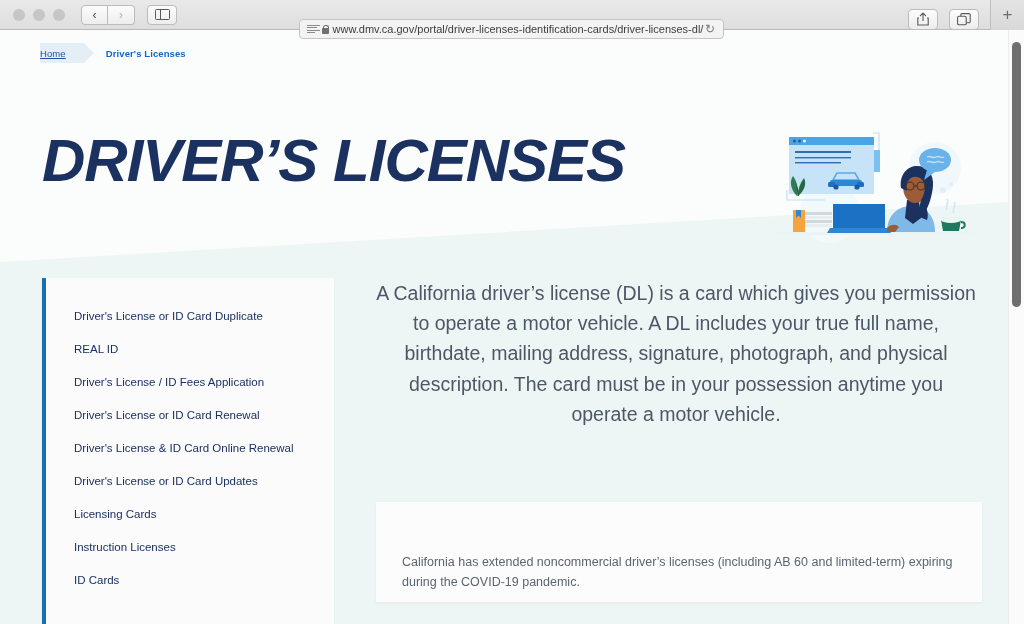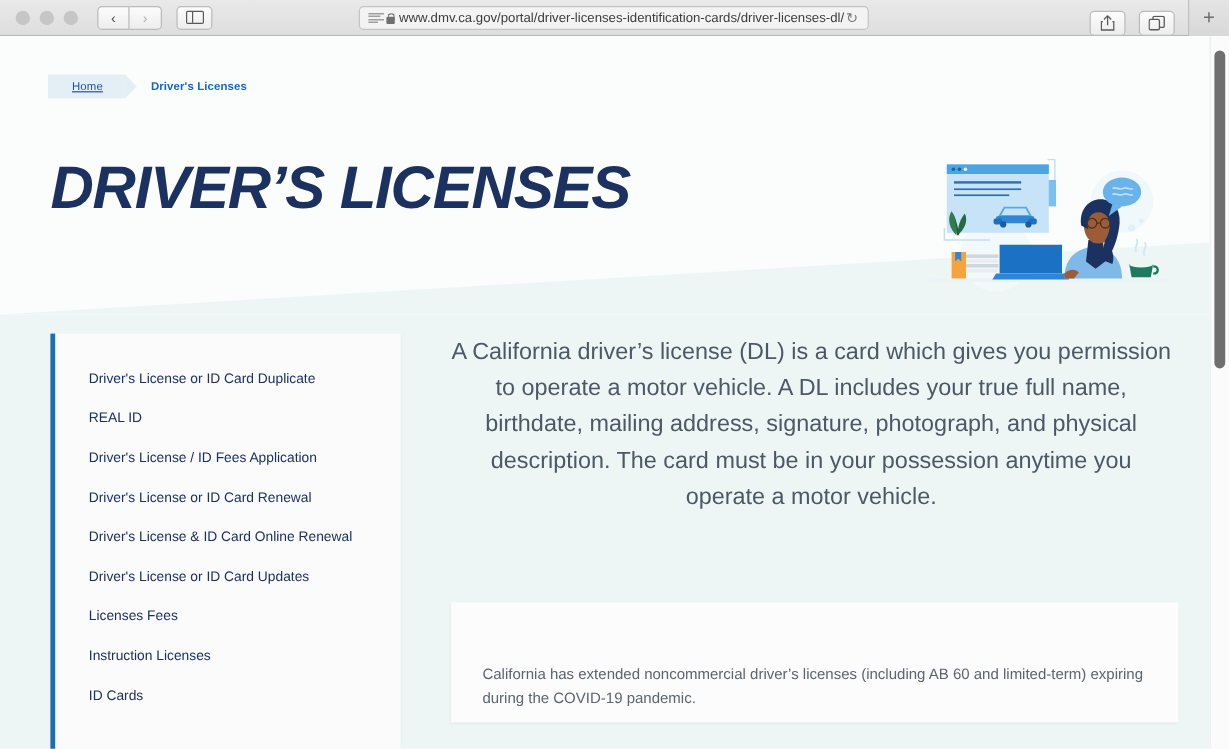--- a/index.html
+++ b/index.html
@@ -42,21 +42,21 @@
   .sidebtn .bx {
     width: 15px; height: 11px; border: 1.4px solid #595959; border-radius: 1.5px;
     position: relative;
   }
   .sidebtn .bx::before {
     content: ""; position: absolute; left: 4px; top: 0; bottom: 0;
     border-left: 1.4px solid #595959;
   }
 
   .urlbar {
-    position: absolute; left: 299px; top: 5px;
+    position: absolute; left: 299px; top: 19px;
     width: 425px; height: 20px;
     background: #f3f3f3; border: 1px solid #c4c4c4; border-radius: 4px;
     display: flex; align-items: center;
   }
   .urlbar .reader {
     margin-left: 7px; width: 13px; height: 9px;
     display: flex; flex-direction: column; justify-content: space-between;
   }
   .urlbar .reader i { display: block; height: 1.3px; background: #8a8a8a; }
   .urlbar .reader i:nth-child(1) { width: 100%; }
@@ -122,44 +122,43 @@
   }
 
   
   .crumbs {
     position: absolute; top: 13px; left: 40px;
     display: flex; align-items: stretch; height: 20px; z-index: 3;
   }
   .crumb {
     position: relative; height: 20px;
     display: flex; align-items: center;
-    padding: 0 18px 0 20px;
+    padding: 0 18px 0 0;
     font-size: 9.5px; color: #22539b; letter-spacing: .1px;
     background: #e4eef5;
     margin-right: 2px;
-    margin-top: 19px;
   }
   .crumb::after {
     content: ""; position: absolute; right: -10px; top: 0;
     width: 0; height: 0;
     border-top: 10px solid transparent;
     border-bottom: 10px solid transparent;
     border-left: 10px solid #e4eef5;
   }
   .crumb.c2 { background: #dfebf5; }
   .crumb.c2::after { border-left-color: #dfebf5; }
   .crumb.active {
     background: transparent; color: #1666c4; font-weight: bold; padding-left: 20px;
   }
   .crumb.active::after { display: none; }
 
   
   .hero-title {
     position: absolute; top: 101px; left: 42px;
-    font-size: 50px; font-weight: bold; font-style: italic;
+    font-size: 60px; font-weight: bold; font-style: italic;
     color: #1b3160; letter-spacing: -1px; line-height: 1;
     z-index: 3;
     text-align: center;
   }
 
   
   .illus { position: absolute; left: 775px; top: 98px; width: 200px; height: 118px; z-index: 3; }
 
   
   .content {
@@ -366,21 +365,21 @@
   <div class="content">
     <div class="cols">
 
       <aside class="sidebar">
         <a class="side-item" href="#">Driver's License or ID Card Duplicate</a>
         <a class="side-item" href="#">REAL ID</a>
         <a class="side-item" href="#">Driver's License / ID Fees Application</a>
         <a class="side-item" href="#">Driver's License or ID Card Renewal</a>
         <a class="side-item" href="#">Driver's License &amp; ID Card Online Renewal</a>
         <a class="side-item" href="#">Driver's License or ID Card Updates</a>
-        <a class="side-item" href="#">Licenses Fees</a>
+        <a class="side-item" href="#">Licensing Cards</a>
         <a class="side-item" href="#">Instruction Licenses</a>
         <a class="side-item" href="#">ID Cards</a>
       </aside>
 
       <section class="main">
         <p class="intro">A California driver’s license (DL) is a card which gives you permission to operate a motor vehicle. A DL includes your true full name, birthdate, mailing address, signature, photograph, and physical description. The card must be in your possession anytime you operate a motor vehicle.</p>
 
         <div class="card">
           <p>California has extended noncommercial driver’s licenses (including AB 60 and limited-term) expiring during the COVID-19 pandemic.</p>
 

